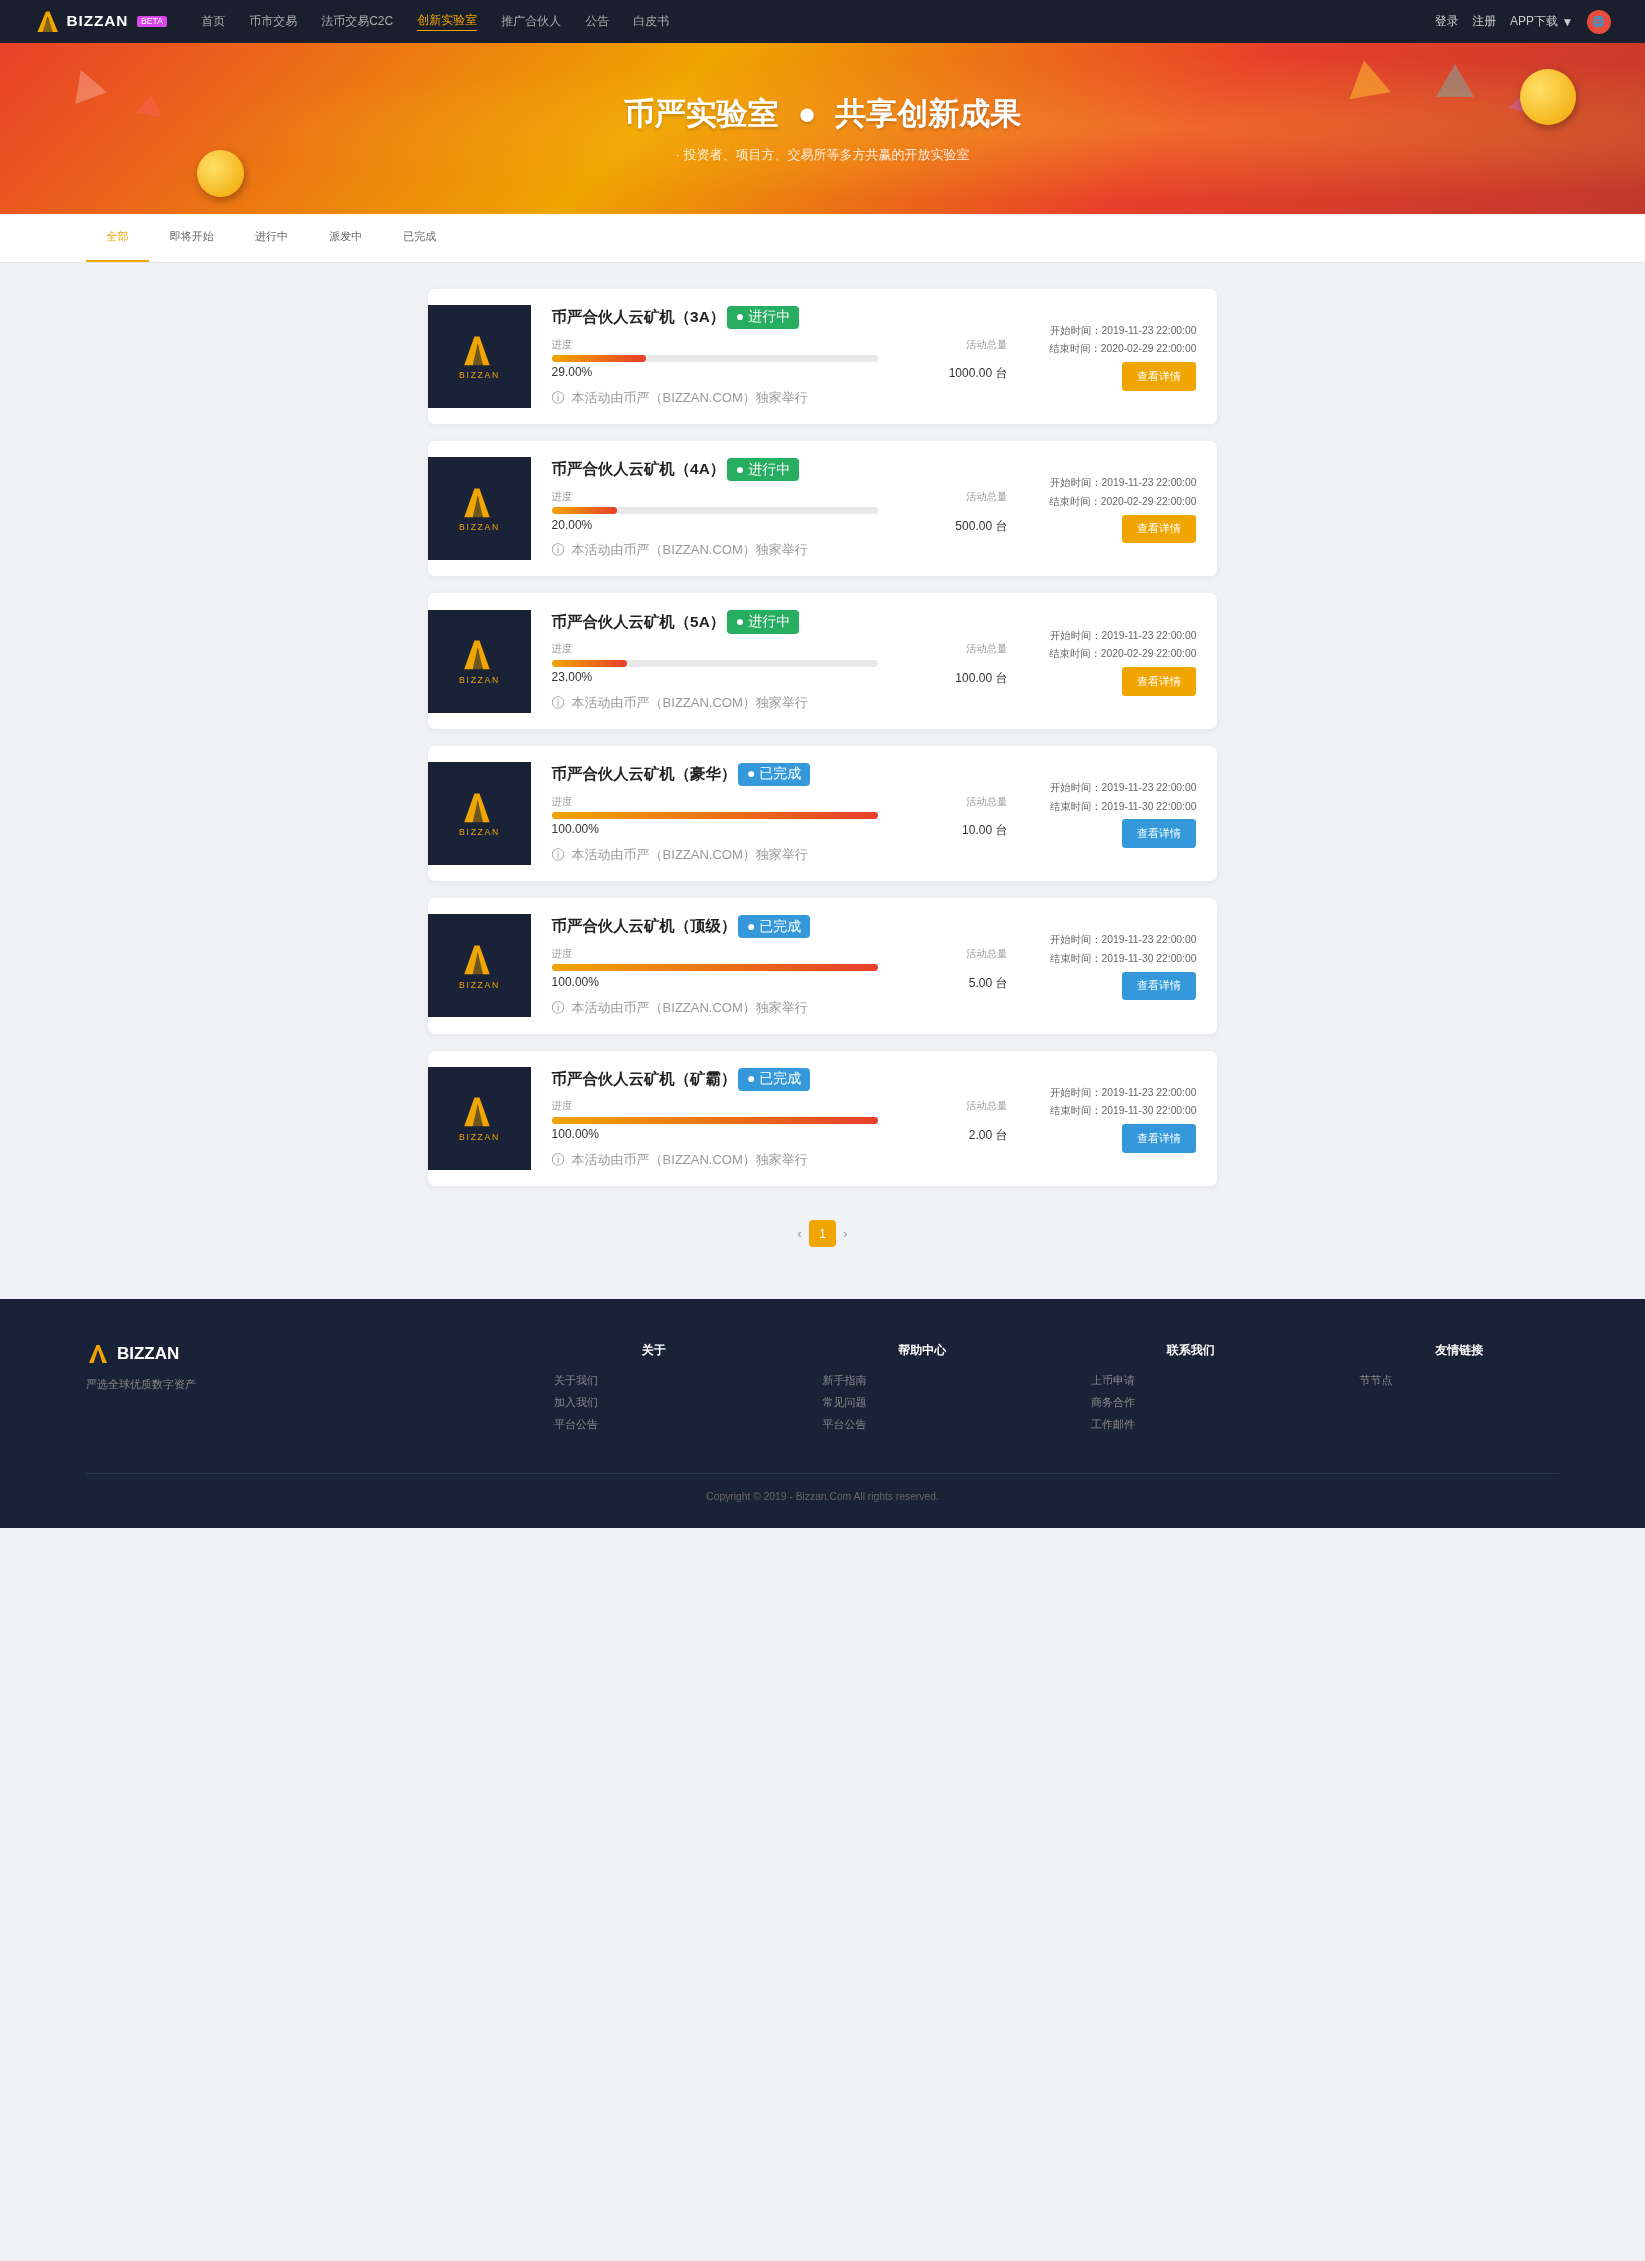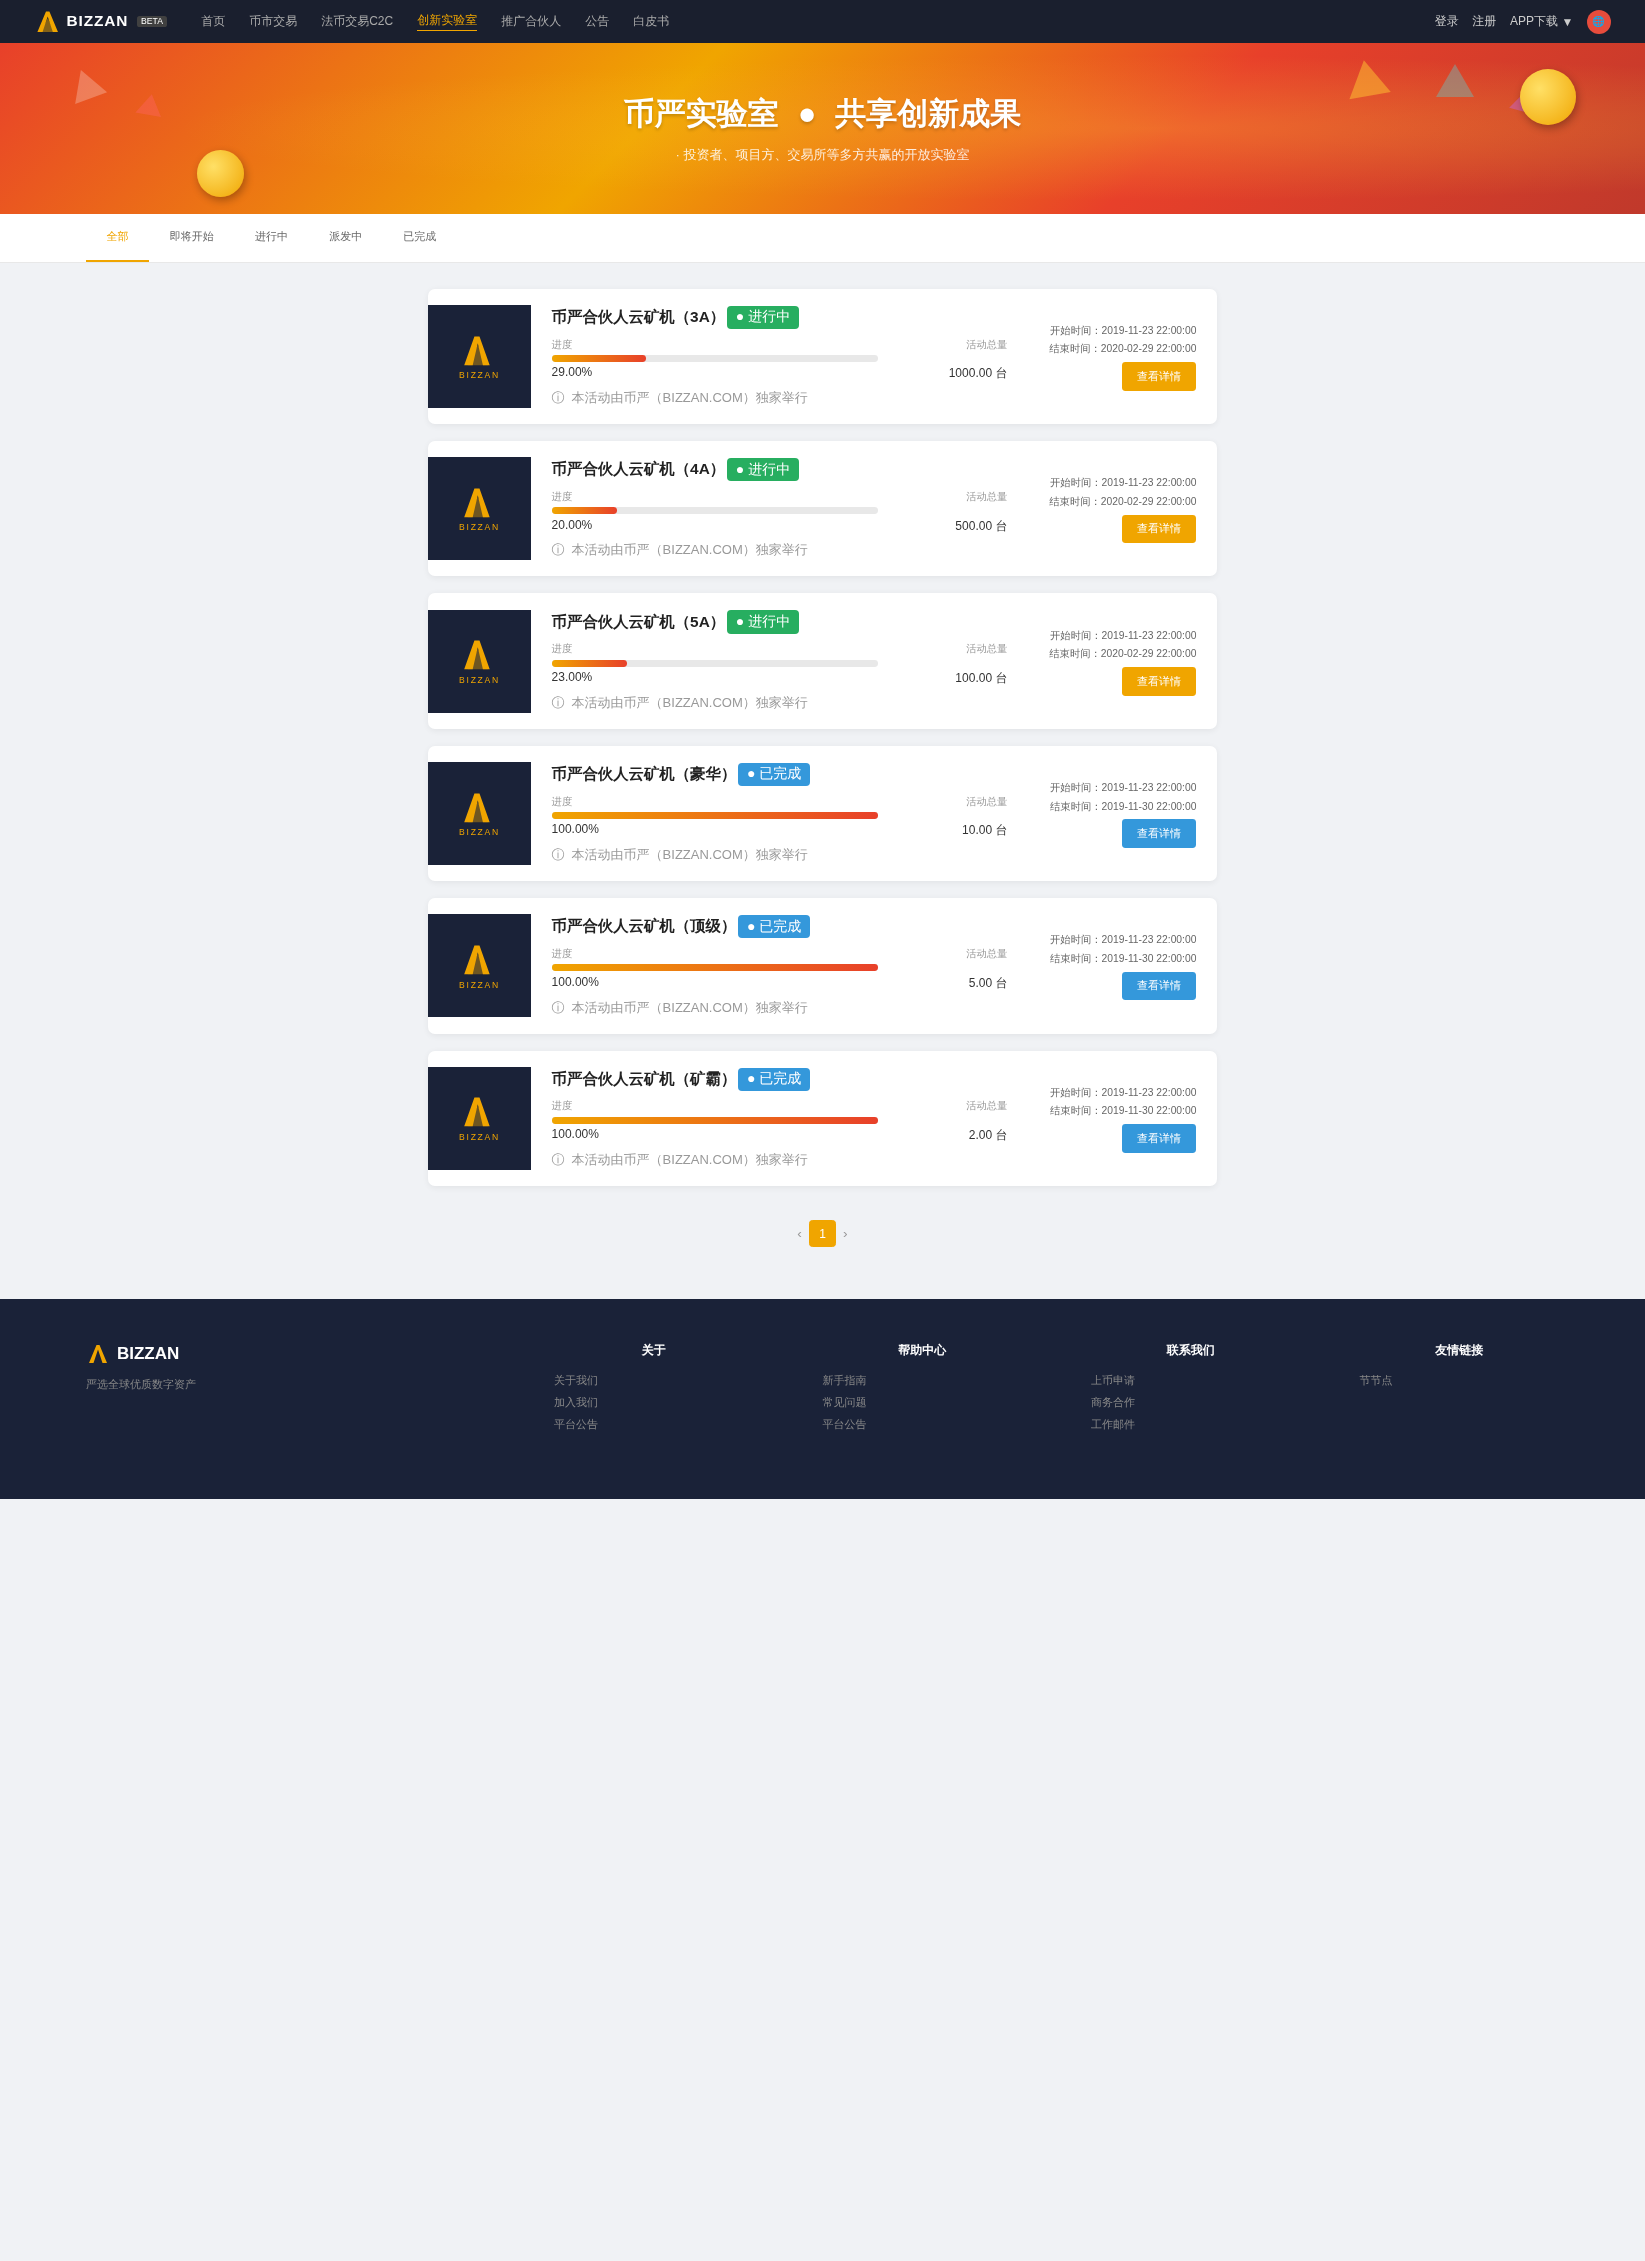--- a/index.html
+++ b/index.html
@@ -3,21 +3,21 @@
   <meta charset="utf-8">
   <style>
     * { box-sizing: border-box; margin: 0; padding: 0; }
     body { font-family: 'Microsoft YaHei', Arial, sans-serif; background: #f0f2f5; color: #333; min-width: 823px; }
 
     
     .header { background: #1a1f2e; height: 43px; display: flex; align-items: center; padding: 0 34px; position: relative; z-index: 10; }
     .logo { display: flex; align-items: center; gap: 5.1px; margin-right: 34px; }
     .logo-icon { width: 27.4px; height: 27.4px; }
     .logo-text { color: #fff; font-size: 15.4px; font-weight: bold; letter-spacing: 0.9px; }
-    .beta-badge { background: #404040; color: #fff; font-size: 8.6px; padding: 0.9px 4.3px; border-radius: 2.6px; margin-left: 3.4px; vertical-align: middle; }
+    .beta-badge { background: #d946ef; color: #fff; font-size: 8.6px; padding: 0.9px 4.3px; border-radius: 2.6px; margin-left: 3.4px; vertical-align: middle; }
     .nav { display: flex; align-items: center; gap: 24px; flex: 1; }
     .nav-item { color: #aaa; font-size: 12px; cursor: pointer; text-decoration: none; white-space: nowrap; }
     .nav-item.active { color: #f0a500; border-bottom: 1.7px solid #f0a500; padding-bottom: 1.7px; }
     .header-right { display: flex; align-items: center; gap: 13.7px; }
     .btn-login { color: #ccc; font-size: 12px; cursor: pointer; }
     .btn-register { color: #ccc; font-size: 12px; cursor: pointer; }
     .btn-app { color: #ccc; font-size: 12px; cursor: pointer; display: flex; align-items: center; gap: 3.4px; }
     .lang-btn { width: 24px; height: 24px; border-radius: 50%; background: #e74c3c; display: flex; align-items: center; justify-content: center; cursor: pointer; }
 
     
@@ -432,14 +432,17 @@
       <div class="footer-col-title">联系我们</div>
       <a class="footer-link">上币申请</a>
       <a class="footer-link">商务合作</a>
       <a class="footer-link">工作邮件</a>
     </div>
     <div class="footer-col">
       <div class="footer-col-title">友情链接</div>
       <a class="footer-link">节节点</a>
     </div>
   </div>
+  <div class="footer-bottom">
+    <span>Copyright © 2019 - Bizzan.Com All rights reserved.</span>
+  </div>
 </footer>
 
 
 </body></html>

